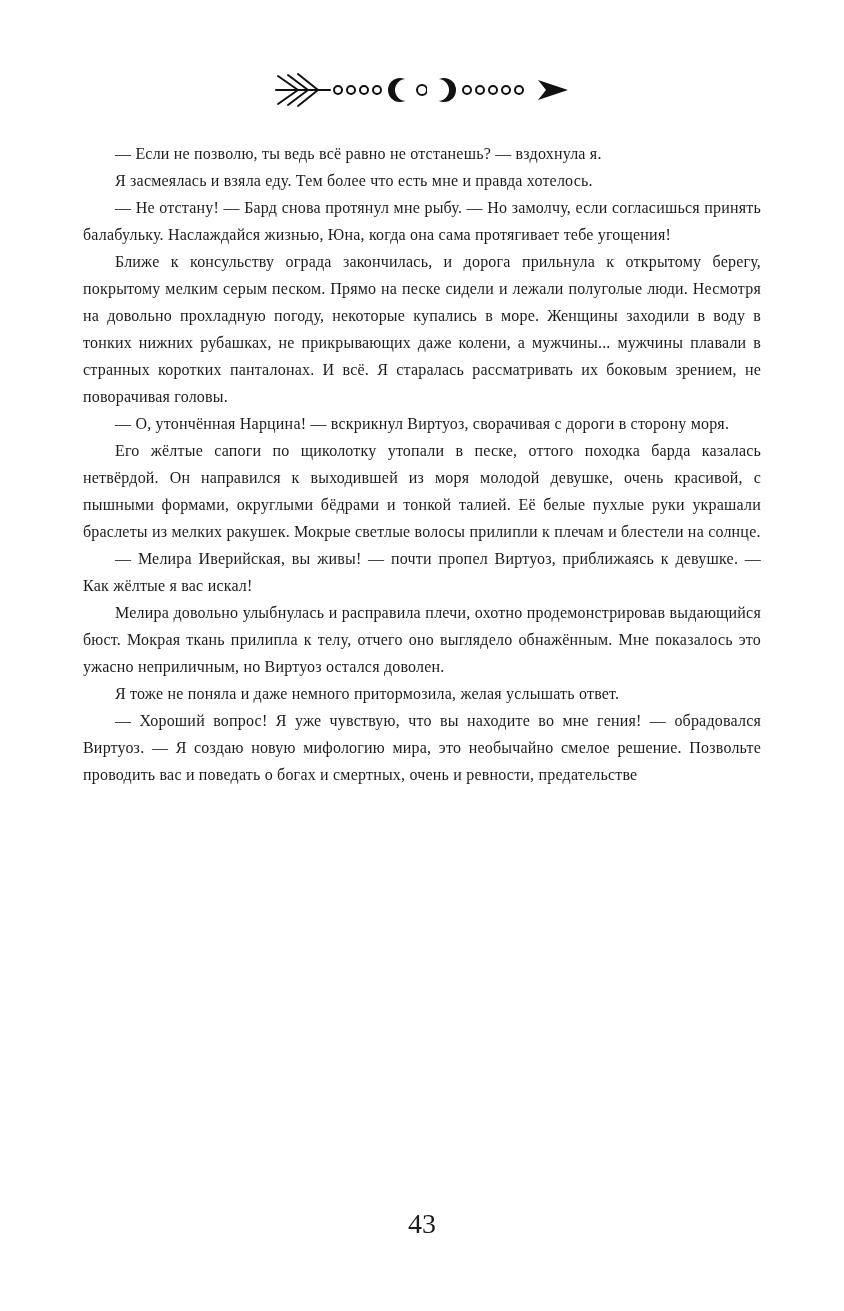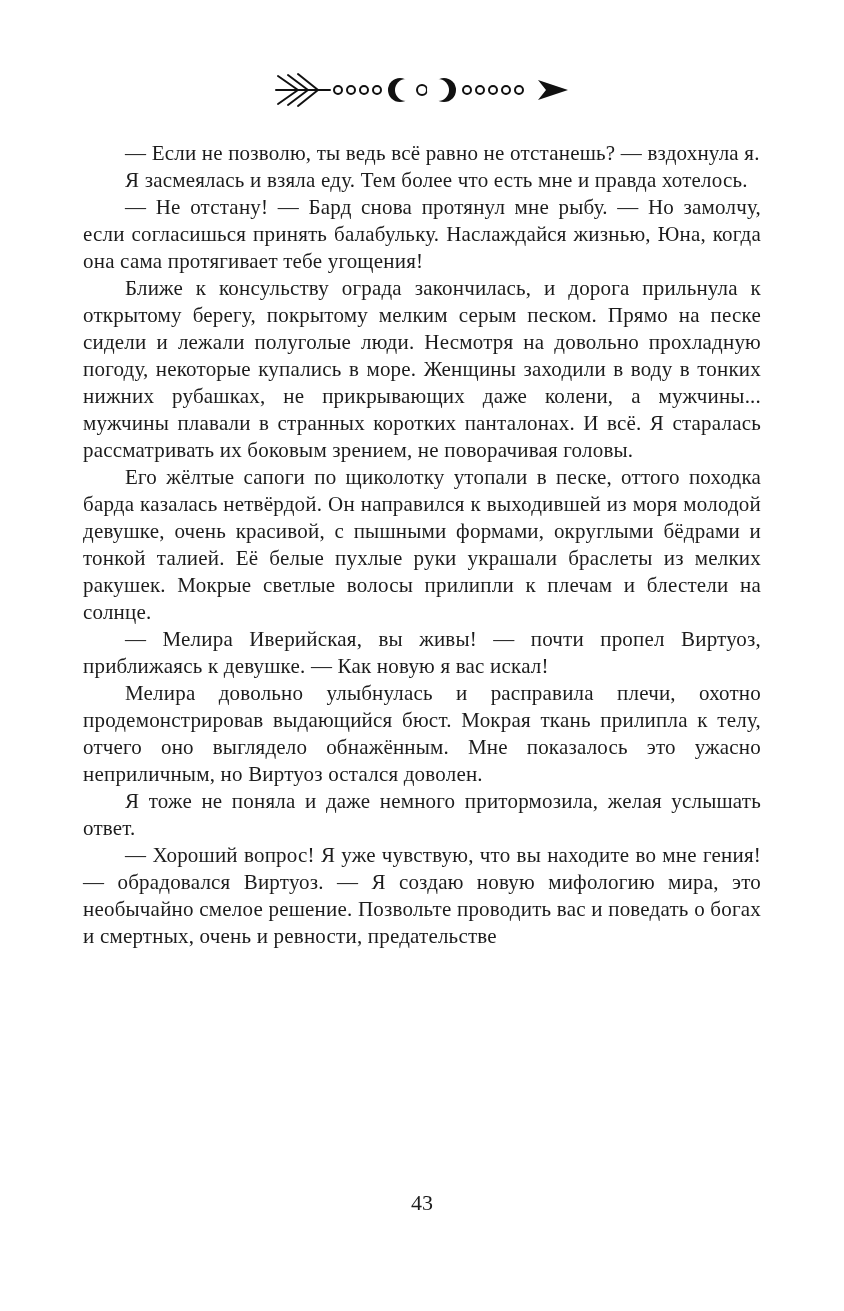--- a/index.html
+++ b/index.html
@@ -19,36 +19,36 @@
   }
   .ornament-wrap {
     width: 100%;
     display: flex;
     justify-content: center;
     padding-top: 68px;
   }
   .text-block {
     width: 678px;
     margin: 28px auto 0 auto;
-    font-size: 21px;
+    font-size: 16px;
     line-height: 27px;
     text-align: justify;
   }
   .text-block p {
     margin: 0;
     text-indent: 2em;
     letter-spacing: 0.2px;
   }
   .page-number {
     position: absolute;
-    bottom: 95px;
+    bottom: 71px;
     left: 0;
     width: 100%;
     text-align: center;
-    font-size: 22px;
+    font-size: 28px;
     color: #1c1c1c;
   }
   .ornament-svg { display: block; }
 </style>
 </head>
 <body>
 
 <div class="book-page">
 
   <div class="ornament-wrap">
@@ -97,22 +97,23 @@
         <polygon points="296,22 266,12 274,22 266,32" fill="#111111"></polygon>
       </g>
     </svg>
   </div>
 
   <div class="text-block">
     <p>— Если не позволю, ты ведь всё равно не отстанешь? — вздохнула я.</p>
     <p>Я засмеялась и взяла еду. Тем более что есть мне и правда хотелось.</p>
     <p>— Не отстану! — Бард снова протянул мне рыбу. — Но замолчу, если согласишься принять балабульку. Наслаждайся жизнью, Юна, когда она сама протягивает тебе угощения!</p>
     <p>Ближе к консульству ограда закончилась, и дорога прильнула к открытому берегу, покрытому мелким серым песком. Прямо на песке сидели и лежали полуголые люди. Несмотря на довольно прохладную погоду, некоторые купались в море. Женщины заходили в воду в тонких нижних рубашках, не прикрывающих даже колени, а мужчины... мужчины плавали в странных коротких панталонах. И всё. Я старалась рассматривать их боковым зрением, не поворачивая головы.</p>
+    <p>— О, утончённая Нарцина! — вскрикнул Виртуоз, сворачивая с дороги в сторону моря.</p>
     <p>Его жёлтые сапоги по щиколотку утопали в песке, оттого походка барда казалась нетвёрдой. Он направился к выходившей из моря молодой девушке, очень красивой, с пышными формами, округлыми бёдрами и тонкой талией. Её белые пухлые руки украшали браслеты из мелких ракушек. Мокрые светлые волосы прилипли к плечам и блестели на солнце.</p>
-    <p>— Мелира Иверийская, вы живы! — почти пропел Виртуоз, приближаясь к девушке. — Как новую я вас искал!</p>
+    <p>— Мелира Иверийская, вы живы! — почти пропел Виртуоз, приближаясь к девушке. — Как жёлтые я вас искал!</p>
     <p>Мелира довольно улыбнулась и расправила плечи, охотно продемонстрировав выдающийся бюст. Мокрая ткань прилипла к телу, отчего оно выглядело обнажённым. Мне показалось это ужасно неприличным, но Виртуоз остался доволен.</p>
     <p>Я тоже не поняла и даже немного притормозила, желая услышать ответ.</p>
     <p>— Хороший вопрос! Я уже чувствую, что вы находите во мне гения! — обрадовался Виртуоз. — Я создаю новую мифологию мира, это необычайно смелое решение. Позвольте проводить вас и поведать о богах и смертных, очень и ревности, предательстве</p>
   </div>
 
   <div class="page-number">43</div>
 
 </div>
 
 </body></html>

